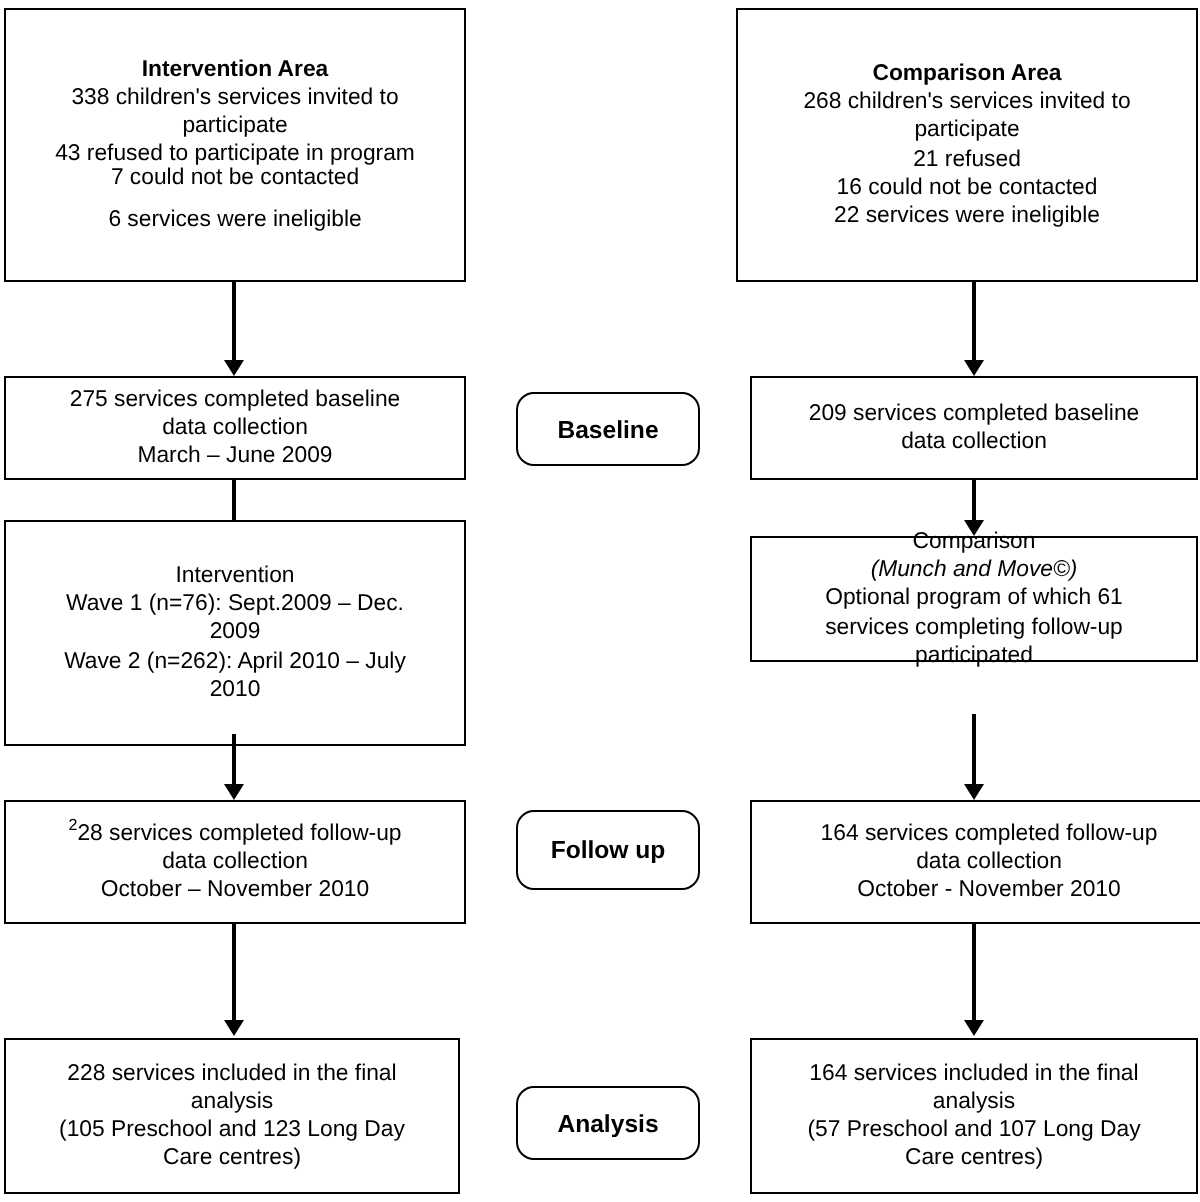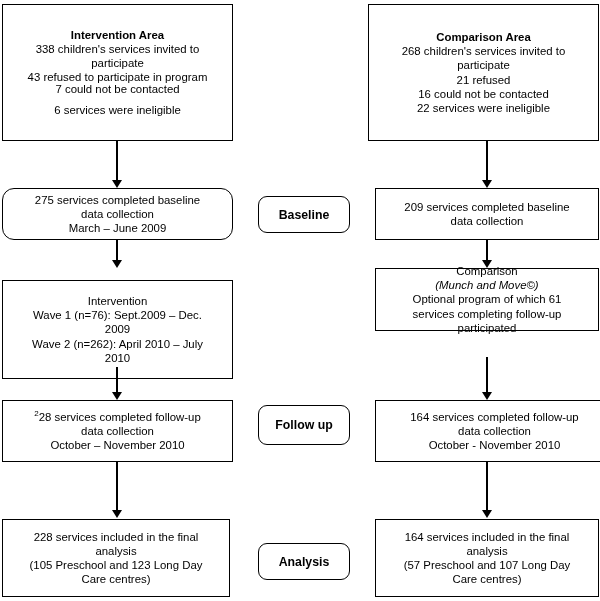--- a/index.html
+++ b/index.html
@@ -110,21 +110,21 @@
 
   <div class="conn" style="left:117px; top:141px; height:47px;">
     <div class="stem" style="height:39px;"></div>
     <div class="head" style="top:39px;"></div>
   </div>
   <div class="conn" style="left:487px; top:141px; height:47px;">
     <div class="stem" style="height:39px;"></div>
     <div class="head" style="top:39px;"></div>
   </div>
 
-  <div class="node" style="left:2px; top:188px; width:231px; height:52px;border-radius:12px;">
+  <div class="node" style="left:2px; top:188px; width:231px; height:52px;">
     <div class="inner">
       <span class="ln">275 services completed baseline</span>
       <span class="ln">data collection</span>
       <span class="ln">March – June 2009</span>
     </div>
   </div>
 
   <div class="pill" style="left:258px; top:196px; width:92px; height:37px;">
     <span>Baseline</span>
   </div>
@@ -138,21 +138,21 @@
 
   <div class="conn" style="left:117px; top:240px; height:28px;">
     <div class="stem" style="height:20px;"></div>
     <div class="head" style="top:20px;"></div>
   </div>
   <div class="conn" style="left:487px; top:240px; height:28px;">
     <div class="stem" style="height:20px;"></div>
     <div class="head" style="top:20px;"></div>
   </div>
 
-  <div class="node" style="left:2px; top:280px; width:231px; height:99px;">
+  <div class="node" style="left:2px; top:260px; width:231px; height:113px;">
     <div class="inner">
       <span class="ln">Intervention</span>
       <span class="ln">Wave 1 (n=76): Sept.2009 – Dec.</span>
       <span class="ln">2009</span>
       <span class="ln">Wave 2 (n=262): April 2010 – July</span>
       <span class="ln">2010</span>
     </div>
   </div>
 
   <div class="node" style="left:375px; top:268px; width:224px; height:63px;">

